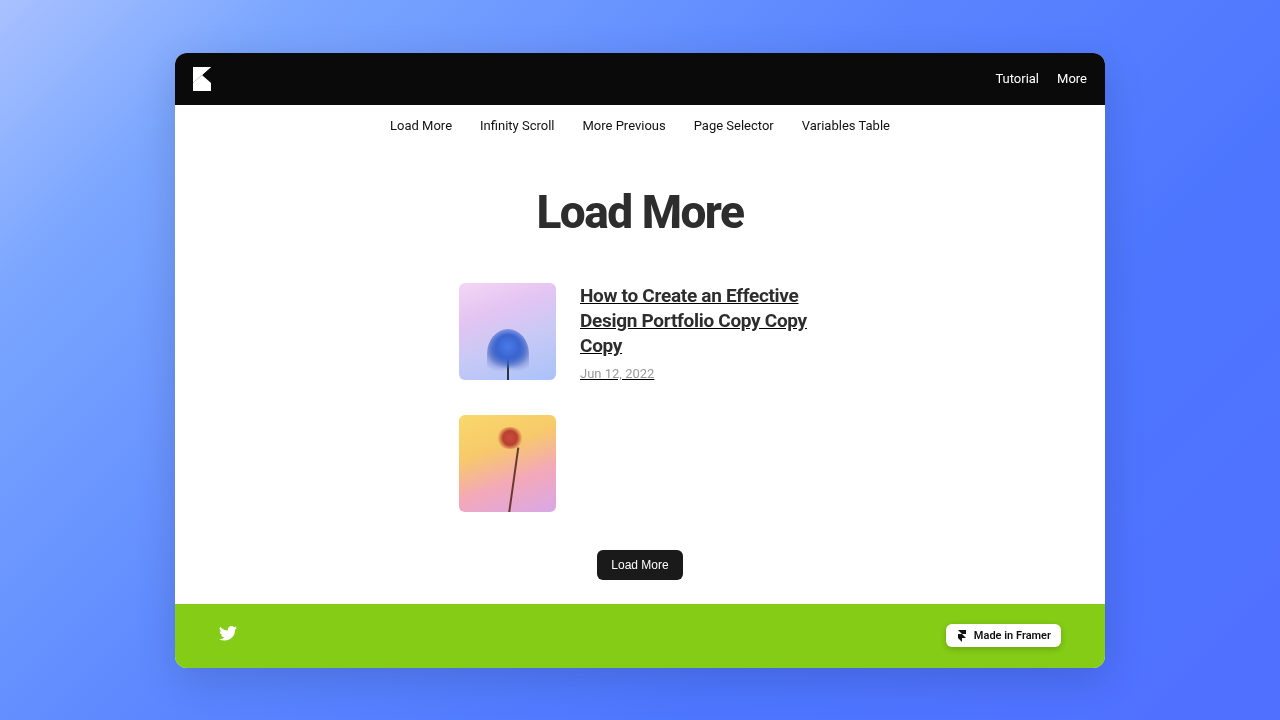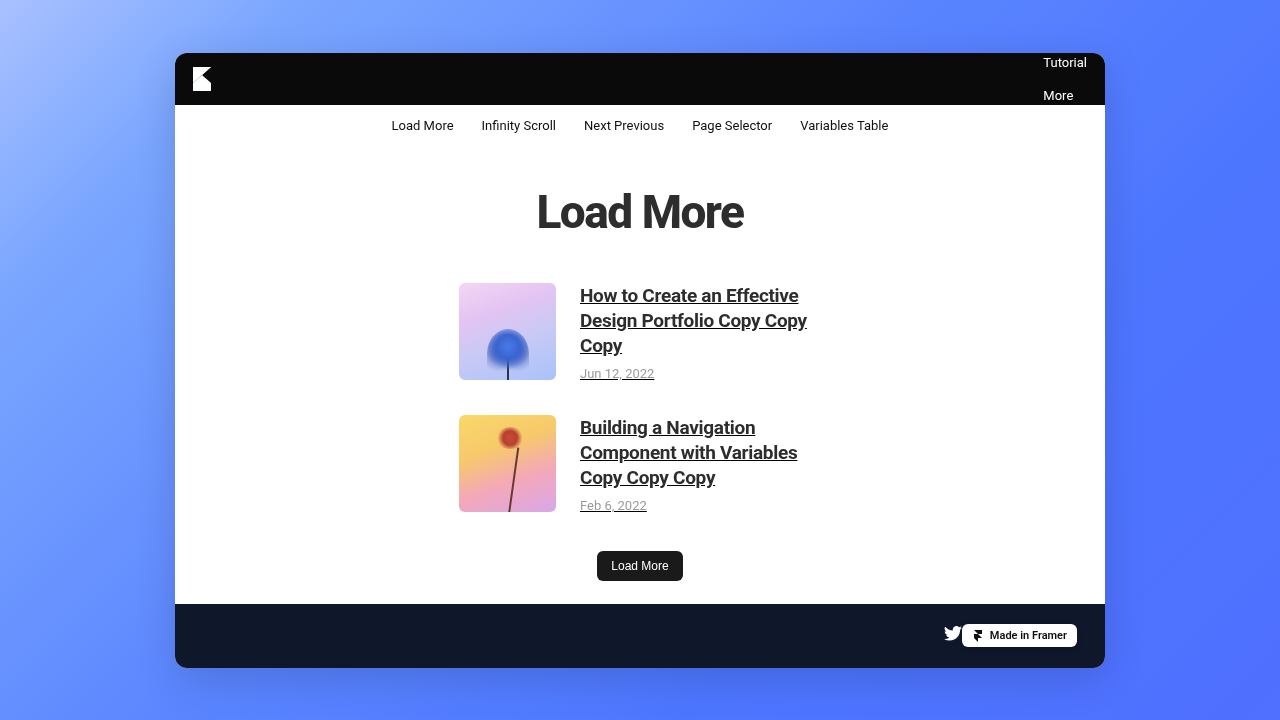--- a/index.html
+++ b/index.html
@@ -26,21 +26,21 @@
 .topbar {
   background: #0a0a0a;
   height: 52px;
   display: flex;
   align-items: center;
   justify-content: space-between;
   padding: 0 18px;
 }
 .logo { color: #fff; }
 .logo svg { display: block; }
-.topnav { display: flex; gap: 18px; flex-direction: column; }
+.topnav { display: flex; gap: 18px; }
 .topnav a { color: #fff; font-size: 13px; text-decoration: none; cursor: pointer; }
 .subnav {
   background: #fff;
   height: 42px;
   display: flex;
   align-items: center;
   justify-content: center;
   gap: 28px;
 }
 .subnav a { color: #111; font-size: 13px; font-weight: 400; cursor: pointer; }
@@ -117,26 +117,26 @@
   background: #1a1a1a;
   color: #fff;
   font-size: 12px;
   font-weight: 500;
   padding: 8px 14px;
   border-radius: 6px;
   border: none;
   cursor: pointer;
 }
 .footer {
-  background: #0f172a;
+  background: #84cc16;
   height: 64px;
   display: flex;
   align-items: center;
-  justify-content: flex-end;
-  padding: 0 28px;
+  justify-content: space-between;
+  padding: 0 44px;
 }
 .twitter { color: #fff; cursor: pointer; }
 .badge {
   background: #fff;
   border-radius: 6px;
   padding: 5px 10px;
   display: flex;
   align-items: center;
   gap: 6px;
   cursor: pointer;
@@ -158,42 +158,38 @@
     </div>
     <div class="topnav">
       <a>Tutorial</a>
       <a>More</a>
     </div>
   </div>
 
   <div class="subnav">
     <a>Load More</a>
     <a>Infinity Scroll</a>
-    <a>Next Previous</a>
+    <a>More Previous</a>
     <a>Page Selector</a>
     <a>Variables Table</a>
   </div>
 
   <div class="content">
     <h1 class="page-title">Load More</h1>
 
     <div class="posts">
       <div class="post">
         <div class="thumb thumb-1"></div>
         <div class="post-text">
           <div class="post-title">How to Create an Effective Design Portfolio Copy Copy Copy</div>
           <div class="post-date">Jun 12, 2022</div>
         </div>
       </div>
       <div class="post">
         <div class="thumb thumb-2"></div>
-        <div class="post-text">
-          <div class="post-title">Building a Navigation Component with Variables Copy Copy Copy</div>
-          <div class="post-date">Feb 6, 2022</div>
-        </div>
       </div>
     </div>
 
     <button class="load-more-btn">Load More</button>
   </div>
 
   <div class="footer">
     <div class="twitter">
       <svg width="18" height="15" viewBox="0 0 24 20" fill="#fff">
         <path d="M23.95 2.37a9.8 9.8 0 0 1-2.82.77 4.93 4.93 0 0 0 2.16-2.72 9.84 9.84 0 0 1-3.12 1.19A4.92 4.92 0 0 0 11.78 6.1 13.94 13.94 0 0 1 1.64.9a4.92 4.92 0 0 0 1.52 6.57 4.9 4.9 0 0 1-2.23-.62v.06a4.92 4.92 0 0 0 3.95 4.83 4.93 4.93 0 0 1-2.22.08 4.92 4.92 0 0 0 4.6 3.42A9.87 9.87 0 0 1 0 17.28a13.9 13.9 0 0 0 7.55 2.21c9.05 0 14-7.5 14-14 0-.21 0-.43-.02-.64A10 10 0 0 0 24 2.37z"></path>

